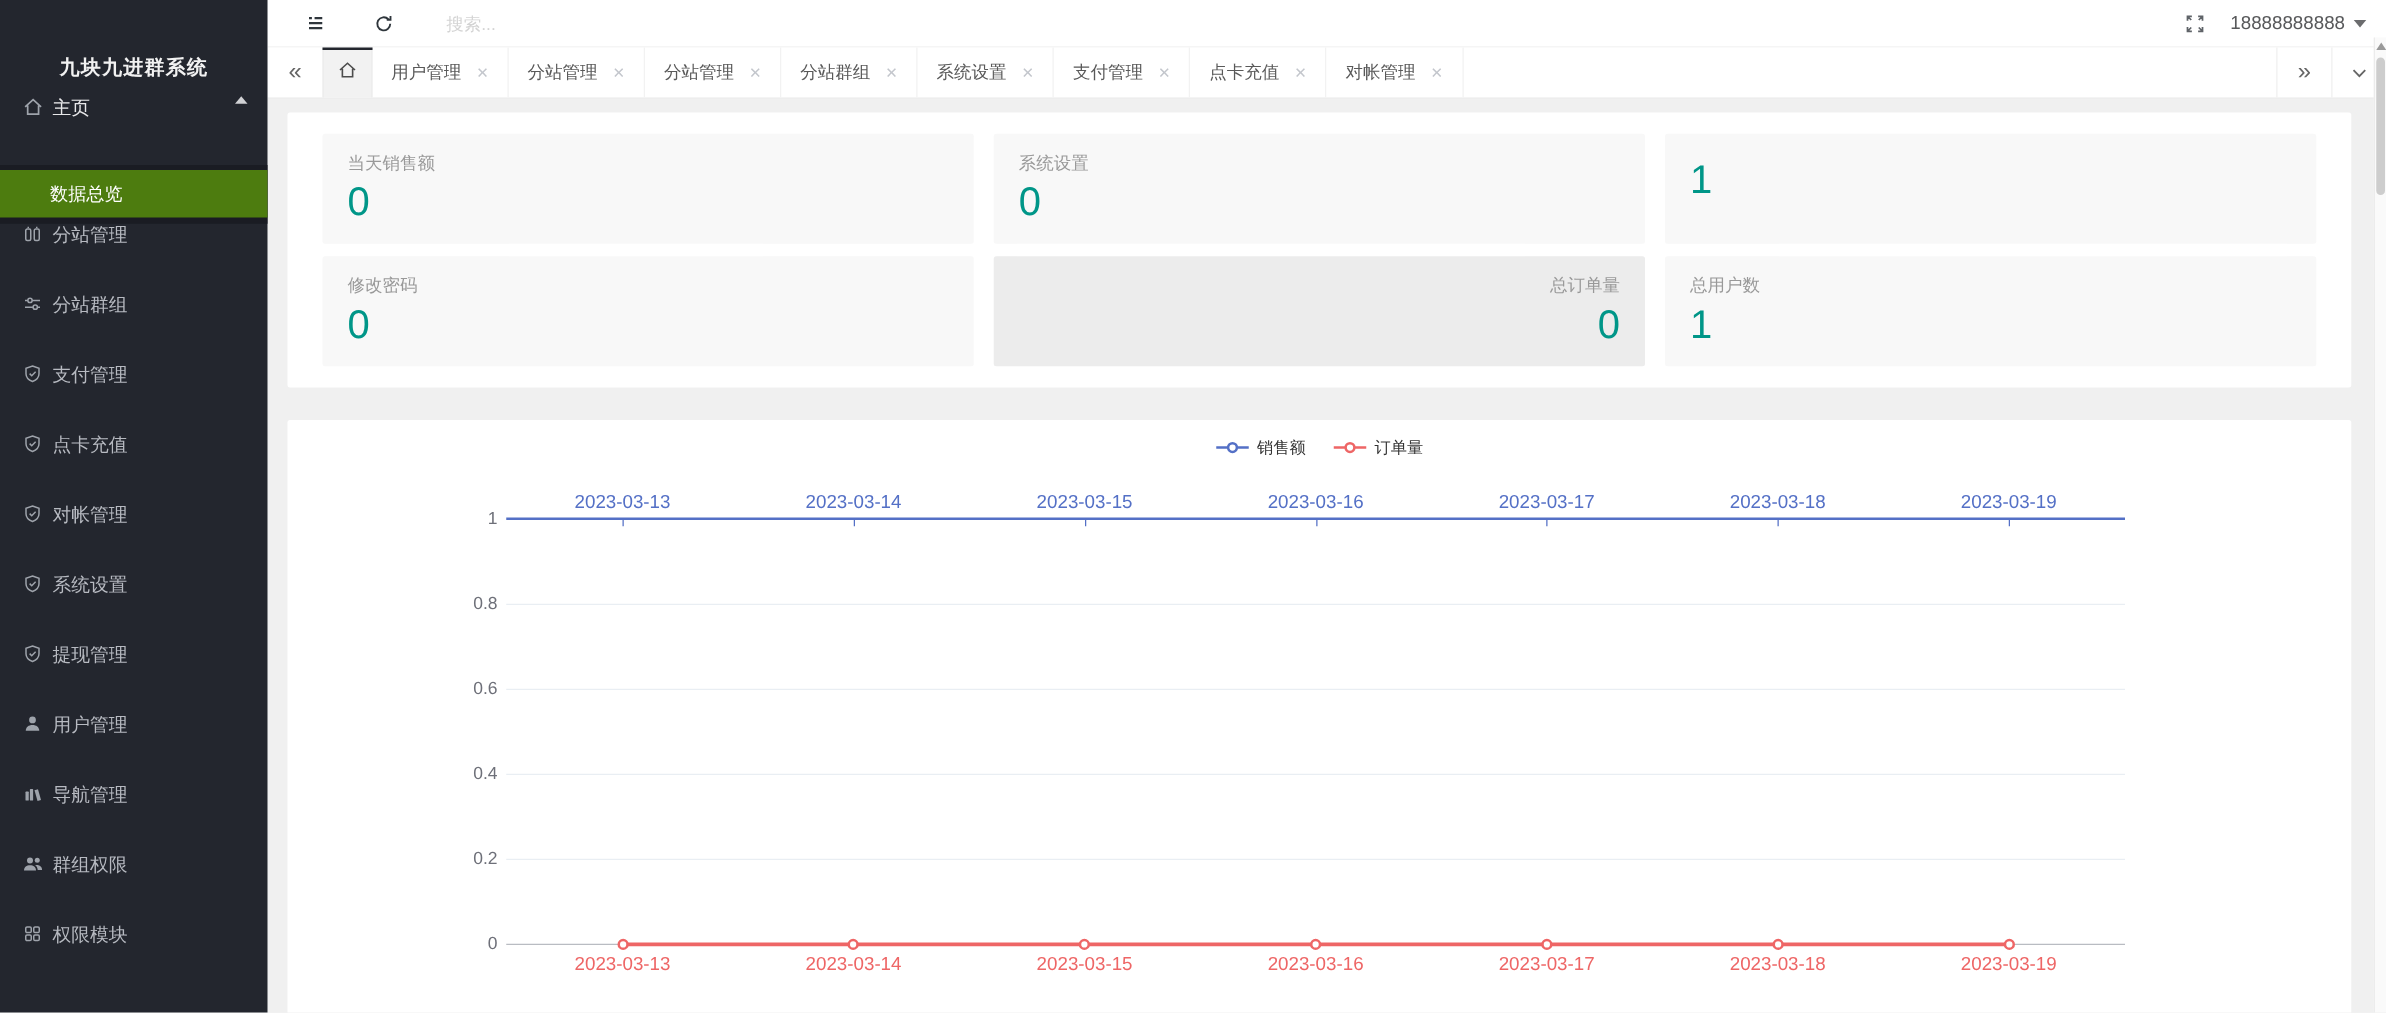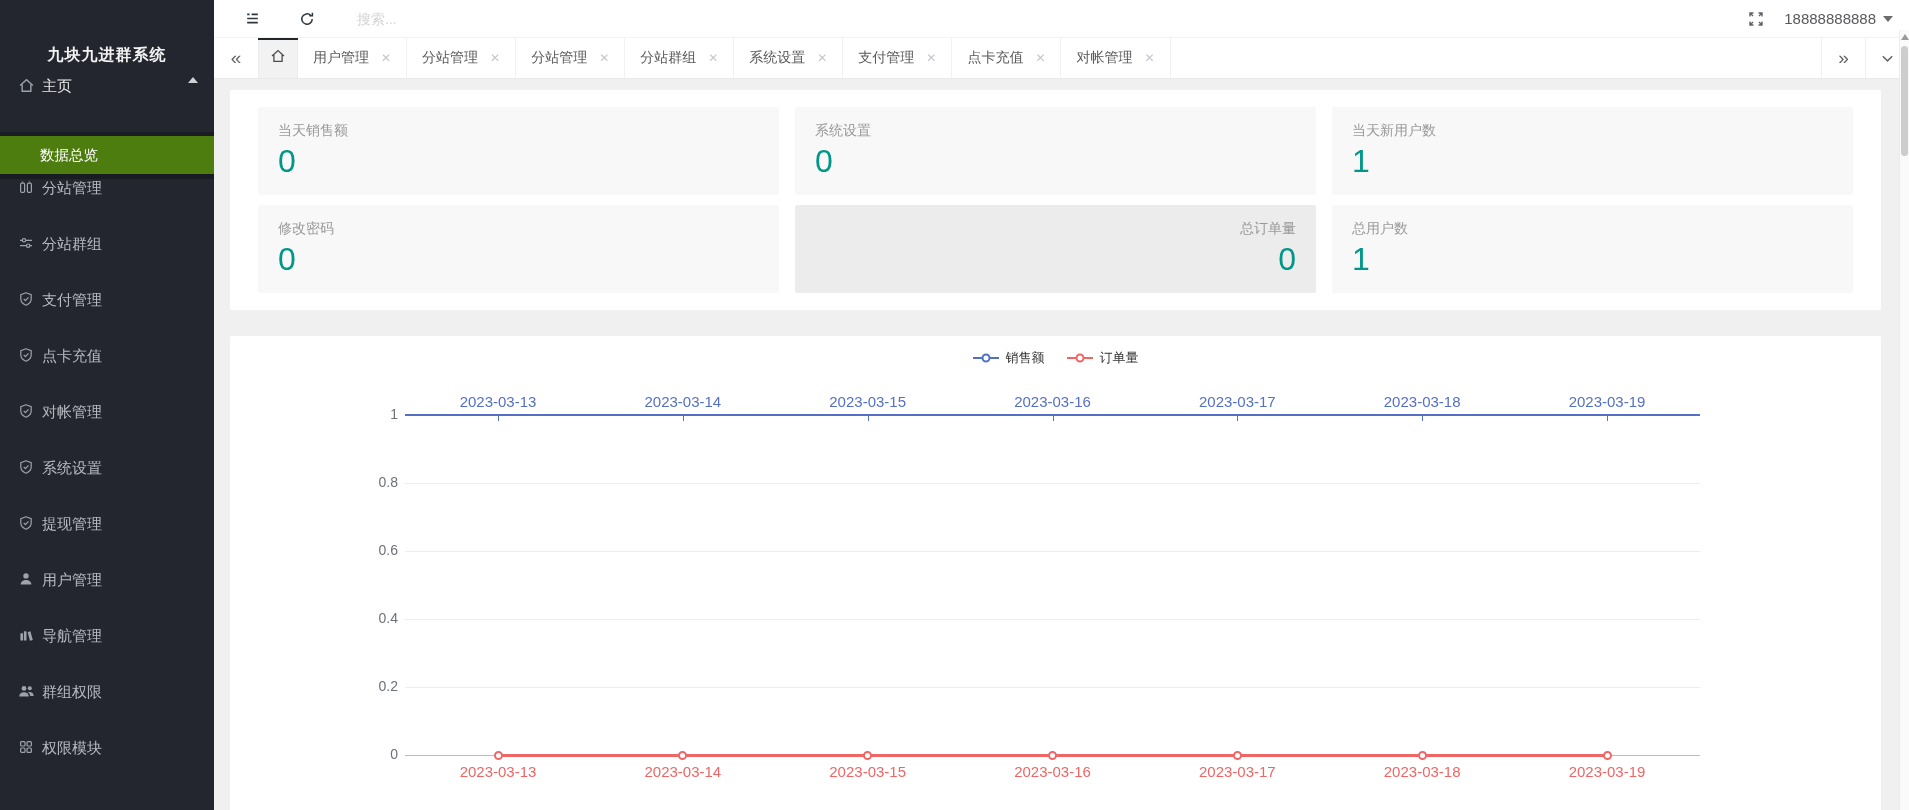--- a/index.html
+++ b/index.html
@@ -308,21 +308,20 @@
     <div class="stats-grid" id="stats-grid">
         <div class="stat-card">
           <div class="stat-label">当天销售额</div>
           <div class="stat-value">0</div>
         </div>
         <div class="stat-card">
           <div class="stat-label">系统设置</div>
           <div class="stat-value">0</div>
         </div>
         <div class="stat-card">
-          <div class="stat-label">当天新用户数</div>
           <div class="stat-value">1</div>
         </div>
         <div class="stat-card">
           <div class="stat-label">修改密码</div>
           <div class="stat-value">0</div>
         </div>
         <div class="stat-card emph">
           <div class="stat-label">总订单量</div>
           <div class="stat-value">0</div>
         </div>

